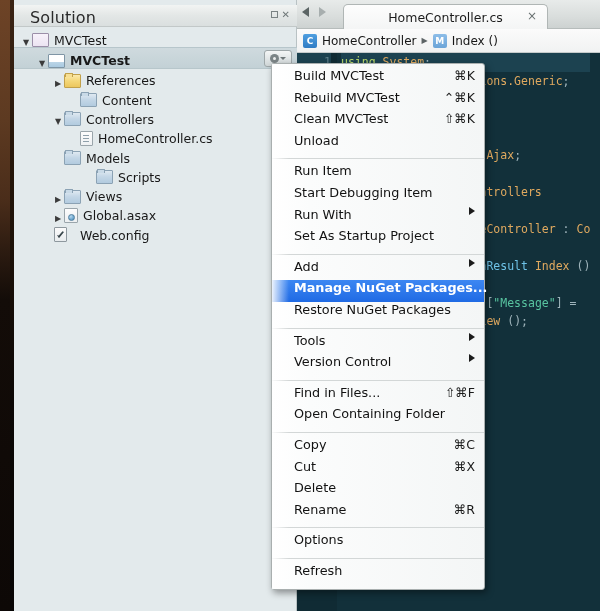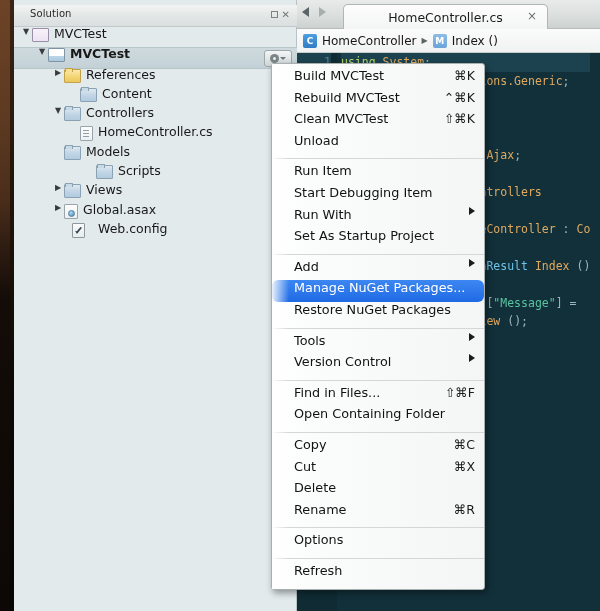--- a/index.html
+++ b/index.html
@@ -48,21 +48,21 @@
     position: absolute;
     left: 0; top: 5px;
     width: 283px; height: 22px;
     background: linear-gradient(to bottom, #f2f4f3 0%, #e3e7e6 50%, #dadfdf 100%);
     border-bottom: 1px solid #c2c8c8;
     box-sizing: border-box;
   }
   .pad-title {
     position: absolute;
     left: 16px; top: 3px;
-    font-size: 10px;
+    font-size: 16px;
     color: #2a2a2a;
     letter-spacing: 0.1px;
   }
   .pad-btns {
     position: absolute;
     right: 7px; top: 5px;
     display: flex;
     gap: 4px;
     align-items: center;
   }
@@ -84,21 +84,21 @@
     position: absolute;
     left: 0; top: 28px;
     width: 283px;
     font-size: 12.5px;
     color: #181818;
   }
   .tree-row {
     position: relative;
     height: 19.3px;
     display: flex;
-    align-items: flex-start;
+    align-items: flex-end;
     white-space: nowrap;
     cursor: default;
   }
   .tree-row.selected {
     background: linear-gradient(to bottom, #cfdade 0%, #c3d1d6 100%);
     border-top: 1px solid #b7c6cb;
     border-bottom: 1px solid #b7c6cb;
     font-weight: bold;
   }
   .tw {
@@ -409,22 +409,21 @@
     height: 21.6px;
     display: flex;
     padding: 0 9px 0 22px;
     white-space: nowrap;
     cursor: default;
     box-sizing: border-box;
   }
   .mi.highlight {
     background: linear-gradient(to bottom, #3d87f2 0%, #1f6ae4 100%);
     color: #ffffff;
-    font-weight: normal;
-    border-radius: 6px;
+    font-weight: bold;
   }
   .mi-label { flex: 1 1 auto; }
   .mi-shortcut {
     flex: 0 0 auto;
     margin-left: 14px;
     color: #1a1a1a;
     font-size: 12.5px;
   }
   .mi-arrow {
     flex: 0 0 auto;
@@ -549,21 +548,21 @@
         <div class="tree-row" style="padding-left: 38px;">
           <span class="tw closed"></span>
           <span class="ic ic-folder"></span>
           <span class="tree-label">Views</span>
         </div>
         <div class="tree-row" style="padding-left: 38px;">
           <span class="tw closed"></span>
           <span class="ic ic-asax"></span>
           <span class="tree-label">Global.asax</span>
         </div>
-        <div class="tree-row" style="padding-left: 38px; gap: 8px;">
+        <div class="tree-row" style="padding-left: 20px; gap: 8px;">
           <span class="tw none"></span>
           <span class="ic ic-cfg"></span>
           <span class="tree-label">Web.config</span>
         </div>
       </div>
   </div>
 
   <div class="ctxmenu" id="ctxmenu">
       <div class="mi">
         <span class="mi-label">Build MVCTest</span>

